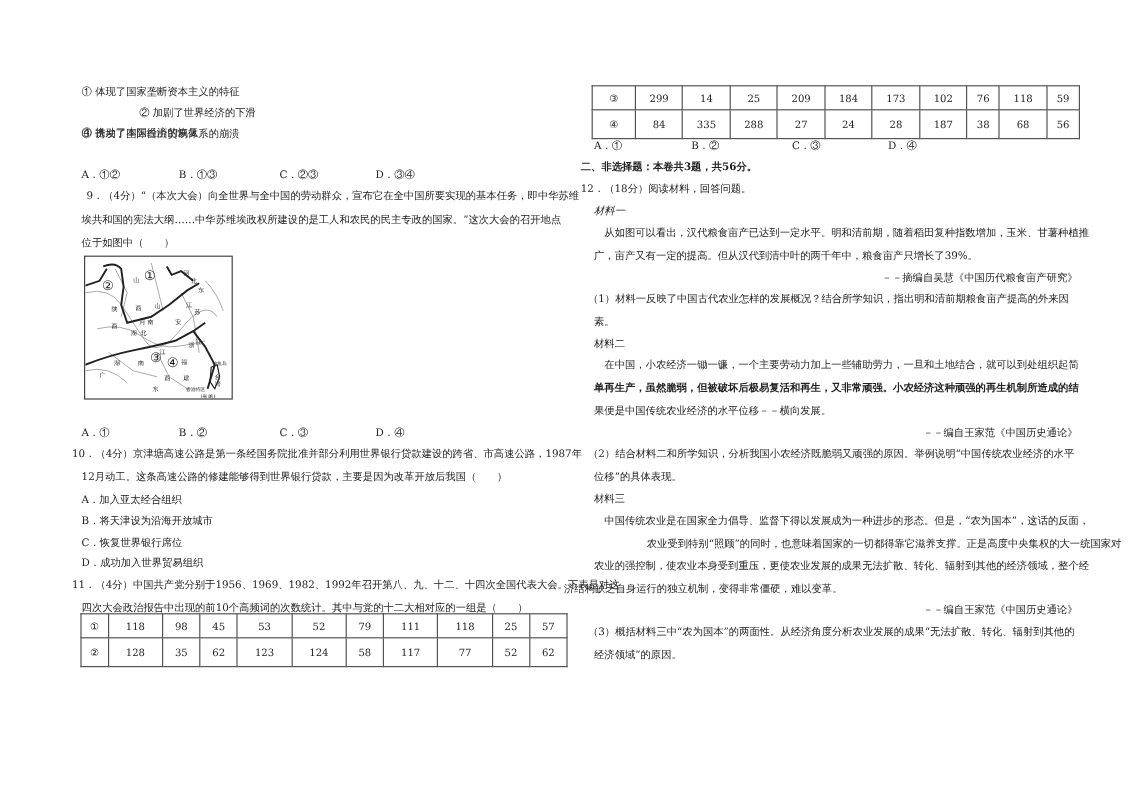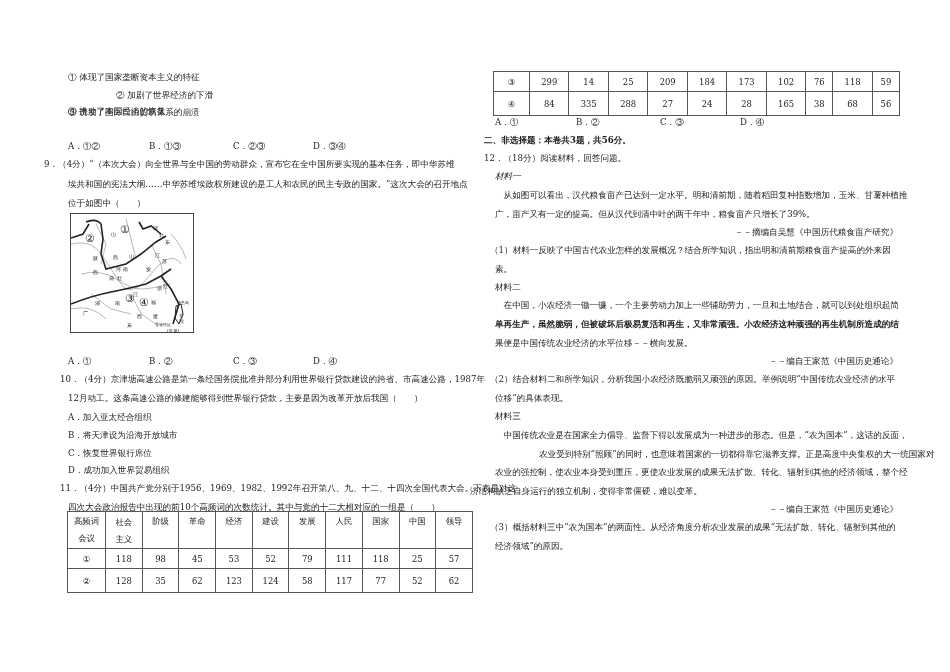--- a/index.html
+++ b/index.html
@@ -19,21 +19,21 @@
   <div class="ln" style="left:68px;top:71px;">① 体现了国家垄断资本主义的特征</div>
   <div class="ln" style="left:68px;top:89px;margin-left:48px;">② 加剧了世界经济的下滑</div>
   <div class="ln" style="left:68px;top:106px;">③ 诱发了国际自由贸易体系的崩溃</div>
   <div class="ln" style="left:68px;top:105px;">④ 推动了本国经济的恢复</div>
 
   <div class="ln" style="left:68px;top:140px;">A．①②</div>
   <div class="ln" style="left:149px;top:140px;">B．①③</div>
   <div class="ln" style="left:233px;top:140px;">C．②③</div>
   <div class="ln" style="left:313px;top:140px;">D．③④</div>
 
-  <div class="ln" style="left:44px;top:158px;">9．（4分）“（本次大会）向全世界与全中国的劳动群众，宣布它在全中国所要实现的基本任务，即中华苏维</div>
+  <div class="ln" style="left:72px;top:158px;">9．（4分）“（本次大会）向全世界与全中国的劳动群众，宣布它在全中国所要实现的基本任务，即中华苏维</div>
   <div class="ln" style="left:68px;top:178px;">埃共和国的宪法大纲……中华苏维埃政权所建设的是工人和农民的民主专政的国家。”这次大会的召开地点</div>
   <div class="ln" style="left:68px;top:197px;">位于如图中（　　）</div>
 
   <div class="map">
     <svg width="122" height="118" viewBox="0 0 122 118">
       <g fill="none" stroke="#888" stroke-width="0.6">
         <path d="M0 30 Q20 25 30 40 T50 70 T80 60 T110 50"></path>
         <path d="M10 60 Q30 55 45 65 T70 75 T100 70"></path>
         <path d="M25 10 L35 30 L30 50"></path>
         <path d="M55 5 L60 25 L65 45"></path>
@@ -99,39 +99,20 @@
   <div class="ln" style="left:68px;top:411px;">A．加入亚太经合组织</div>
   <div class="ln" style="left:68px;top:429px;">B．将天津设为沿海开放城市</div>
   <div class="ln" style="left:68px;top:447px;">C．恢复世界银行席位</div>
   <div class="ln" style="left:68px;top:464px;">D．成功加入世界贸易组织</div>
 
   <div class="ln" style="left:60px;top:482px;">11．（4分）中国共产党分别于1956、1969、1982、1992年召开第八、九、十二、十四次全国代表大会。下表是对这</div>
   <div class="ln" style="left:68px;top:501px;">四次大会政治报告中出现的前10个高频词的次数统计。其中与党的十二大相对应的一组是（　　）</div>
 
   <table class="grid" style="left:67px;top:511px;width:406px;">
     <tbody>
-        <tr style="height:36px;">
-      <td style="width:37px;line-height:17px;">
-        <div>高频词</div>
-        <div>会议</div>
-      </td>
-      <td style="line-height:17px;vertical-align:top;padding-top:2px;">
-        <div>社会</div>
-        <div>主义</div>
-      </td>
-      <td style="vertical-align:top;padding-top:4px;">阶级</td>
-      <td style="vertical-align:top;padding-top:4px;">革命</td>
-      <td style="vertical-align:top;padding-top:4px;">经济</td>
-      <td style="vertical-align:top;padding-top:4px;">建设</td>
-      <td style="vertical-align:top;padding-top:4px;">发展</td>
-      <td style="vertical-align:top;padding-top:4px;">人民</td>
-      <td style="vertical-align:top;padding-top:4px;">国家</td>
-      <td style="vertical-align:top;padding-top:4px;">中国</td>
-      <td style="vertical-align:top;padding-top:4px;">领导</td>
-    </tr>
     <tr style="height:20px;">
       <td>①</td>
       <td>118</td>
       <td>98</td>
       <td>45</td>
       <td>53</td>
       <td>52</td>
       <td>79</td>
       <td>111</td>
       <td>118</td>
@@ -173,21 +154,21 @@
       <td>59</td>
     </tr>
     <tr style="height:24px;">
       <td>④</td>
       <td>84</td>
       <td>335</td>
       <td>288</td>
       <td>27</td>
       <td>24</td>
       <td>28</td>
-      <td>165</td>
+      <td>187</td>
       <td>38</td>
       <td>68</td>
       <td>56</td>
     </tr>
   </tbody>
     </table>
 
   <div class="ln" style="left:495px;top:116px;">A．①</div>
   <div class="ln" style="left:576px;top:116px;">B．②</div>
   <div class="ln" style="left:660px;top:116px;">C．③</div>

